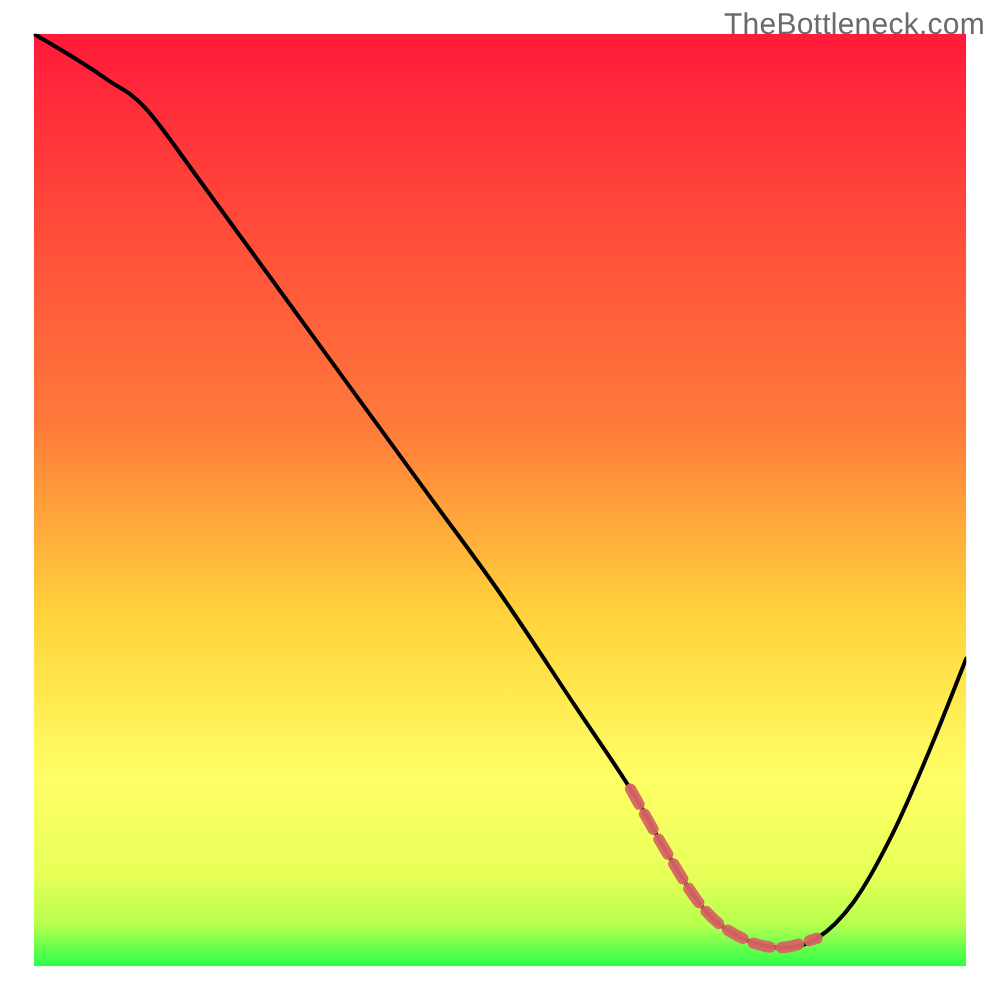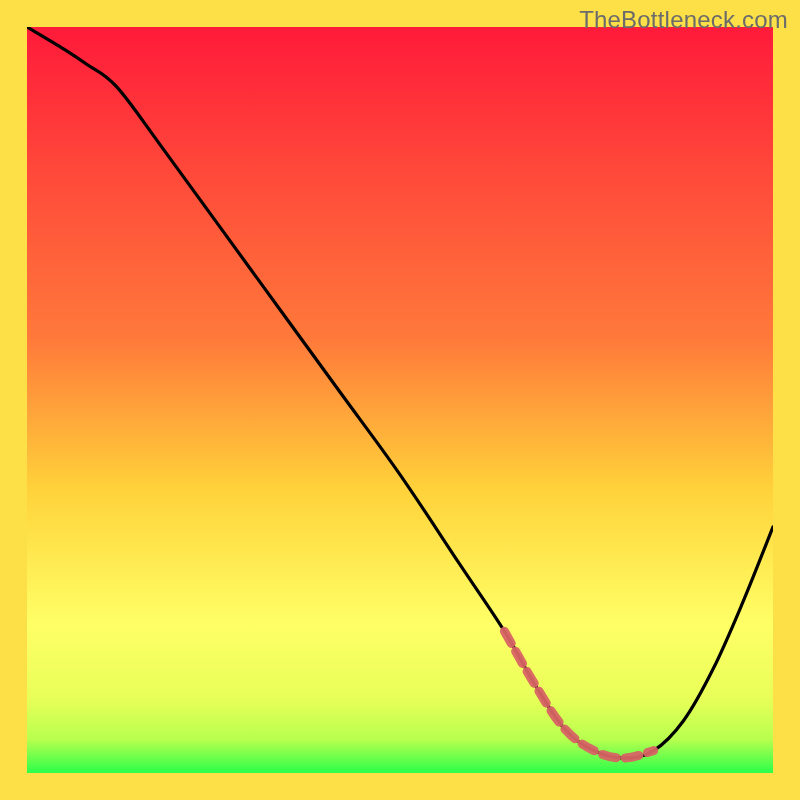--- a/index.html
+++ b/index.html
@@ -8,21 +8,21 @@
     width: 800px;
     height: 800px;
     background: #000;
     font-family: Arial, Helvetica, sans-serif;
     overflow: hidden;
   }
   .frame {
     position: relative;
     width: 800px;
     height: 800px;
-    background: #fde047;
+    background: #ffffff;
   }
   .watermark {
     position: absolute;
     top: 6px;
     right: 12px;
     color: #6b6b6b;
     font-size: 24px;
     font-weight: 400;
     letter-spacing: 0.2px;
     z-index: 30;

